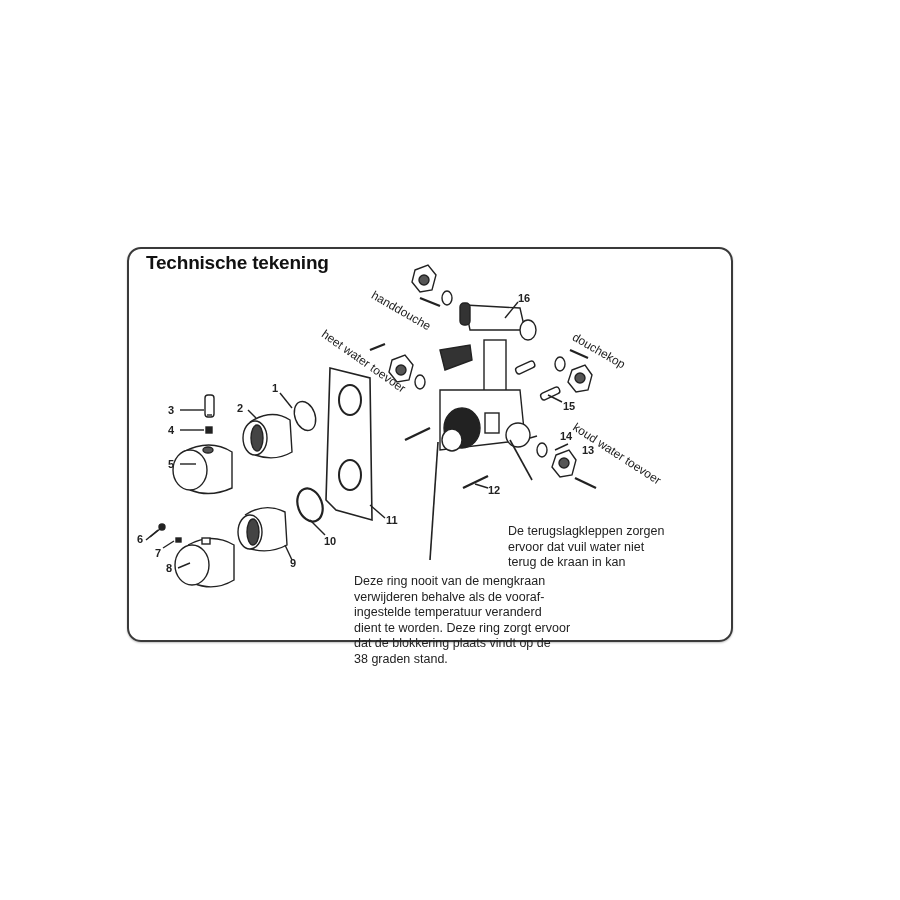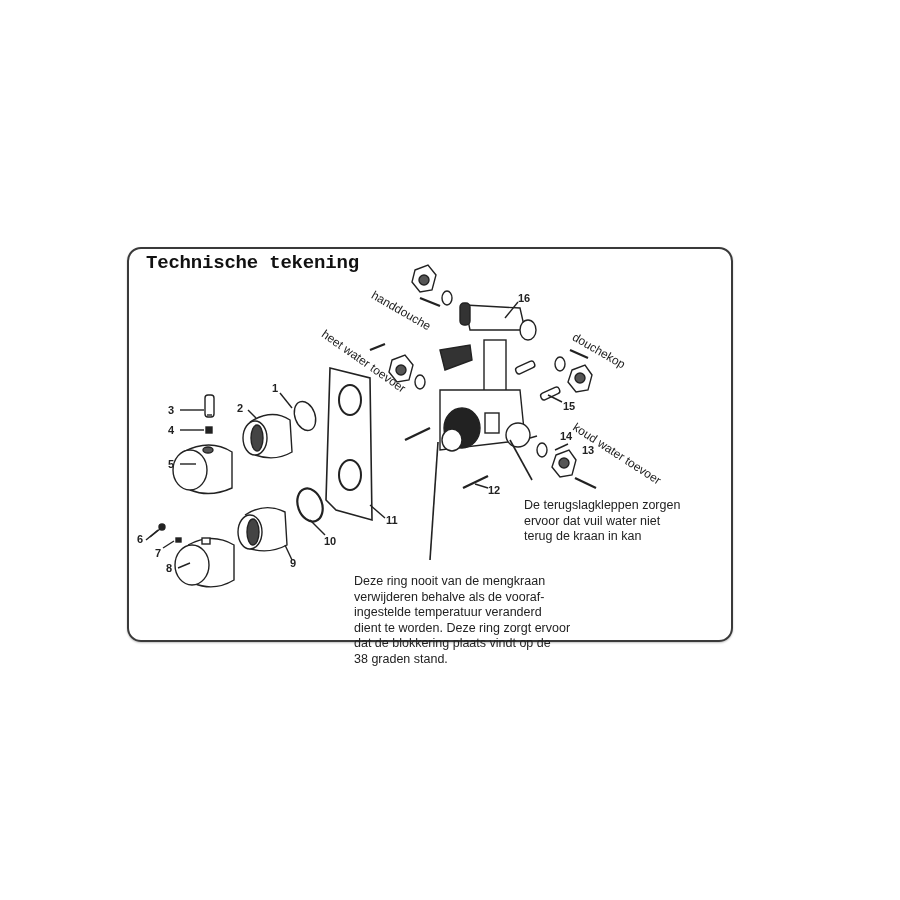--- a/index.html
+++ b/index.html
@@ -2,21 +2,21 @@
 <html><head>
 <meta charset="utf-8">
 <style>
   html, body { margin: 0; padding: 0; background: #ffffff; }
   body { width: 900px; height: 900px; position: relative; overflow: hidden;
          font-family: "Liberation Sans", sans-serif; color: #111; }
   .frame { position: absolute; left: 127px; top: 247px; width: 606px; height: 395px;
            border: 2px solid #3a3a3a; border-radius: 14px; box-sizing: border-box;
            box-shadow: 0 1px 2px rgba(0,0,0,0.25); }
   .title { position: absolute; left: 146px; top: 252px; font-size: 19px; font-weight: bold;
-           letter-spacing: -0.2px; color: #111; font-family: Liberation Mono, monospace; }
+           letter-spacing: -0.2px; color: #111; }
   svg.drawing { position: absolute; left: 0; top: 0; width: 900px; height: 900px; }
   .callout { position: absolute; font-size: 12.5px; line-height: 15.5px; color: #222;
              white-space: pre; }
   .rot { position: absolute; font-size: 12px; color: #222; transform-origin: 0 0; white-space: nowrap; }
   .num { font-family: "Liberation Sans", sans-serif; font-size: 11px; font-weight: bold; fill: #222; }
 </style>
 </head>
 <body>
 
 <div class="frame"></div>
@@ -146,21 +146,21 @@
     <text class="num" x="563" y="410">15</text>
     <text class="num" x="518" y="302">16</text>
   </g>
 </svg>
 
 <div class="rot" style="left:376px; top:288px; transform: rotate(30deg);">handdouche</div>
 <div class="rot" style="left:327px; top:327px; transform: rotate(35deg);">heet water toevoer</div>
 <div class="rot" style="left:577px; top:330px; transform: rotate(30deg);">douchekop</div>
 <div class="rot" style="left:578px; top:420px; transform: rotate(33deg);">koud water toevoer</div>
 
-<div class="callout" style="left:508px; top:498px;margin-left:16px;">De terugslagkleppen zorgen
+<div class="callout" style="left:508px; top:524px;">De terugslagkleppen zorgen
 ervoor dat vuil water niet
 terug de kraan in kan</div>
 <div class="callout" style="left:354px; top:574px;">Deze ring nooit van de mengkraan
 verwijderen behalve als de vooraf-
 ingestelde temperatuur veranderd
 dient te worden. Deze ring zorgt ervoor
 dat de blokkering plaats vindt op de
 38 graden stand.</div>
 
 </body></html>

